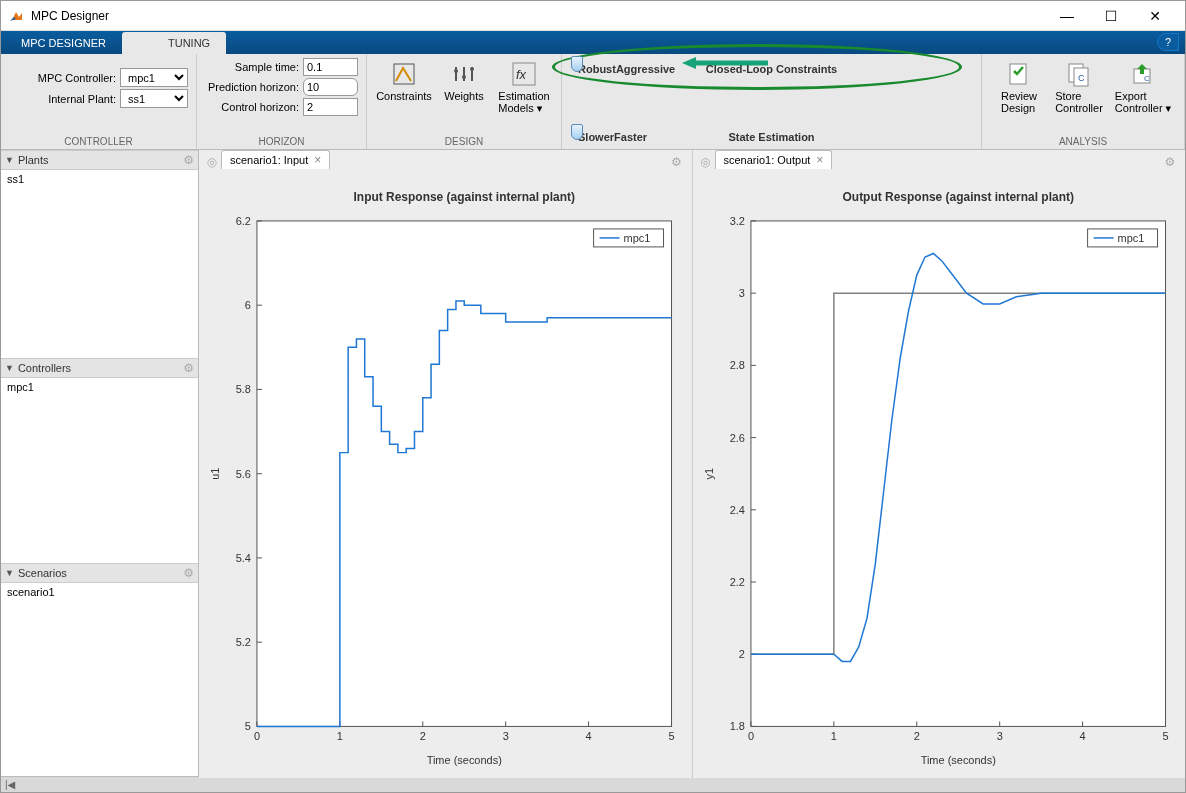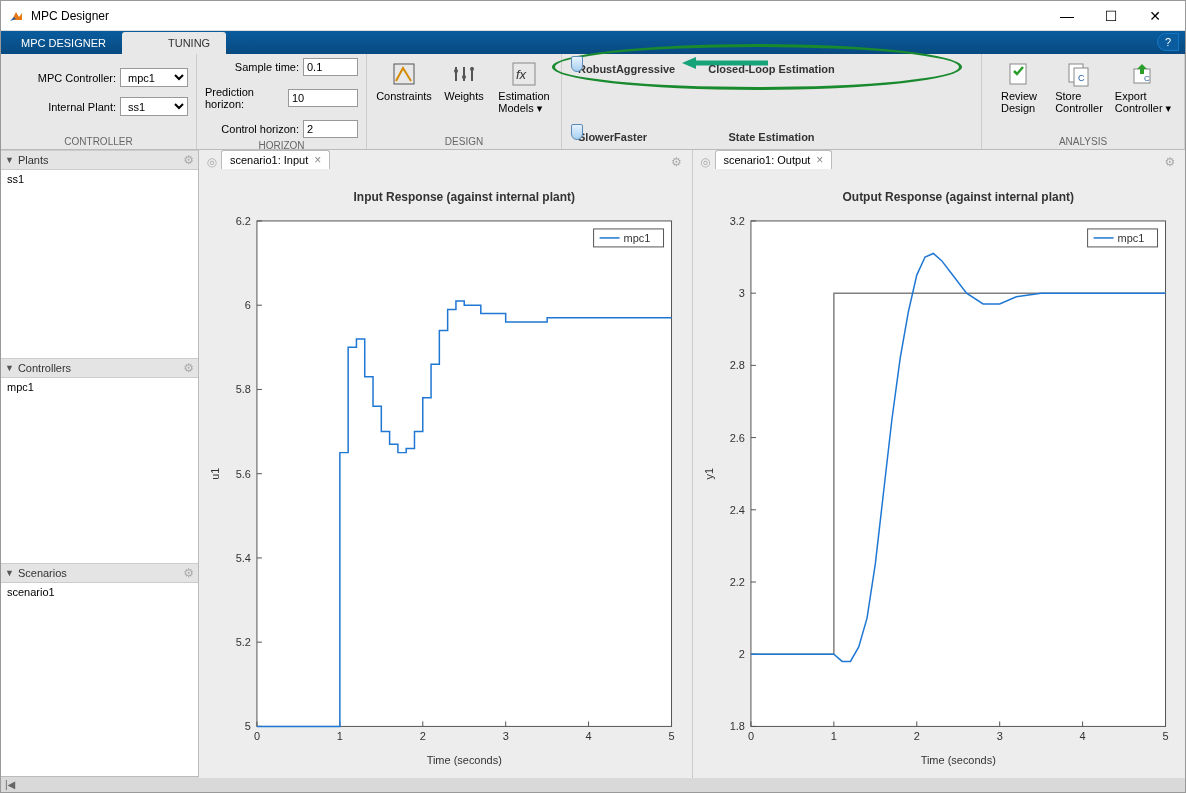--- a/index.html
+++ b/index.html
@@ -11,21 +11,21 @@
 .titlebar .winbtn { width: 44px; height: 28px; display: flex; align-items: center; justify-content: center; font-size: 14px; cursor: pointer; }
 
 .tabstrip { height: 23px; background: linear-gradient(#0a5c9e,#084a80); display: flex; align-items: flex-end; padding-left: 4px; position: relative; }
 .tabstrip .tab { height: 22px; padding: 0 16px; font-size: 11px; display: flex; align-items: center; color: #fff; border-top-left-radius: 3px; border-top-right-radius: 3px; cursor: pointer; }
 .tabstrip .tab.active { background: #e8e8e8; color: #333; padding-left: 46px; }
 .tabstrip .help { position: absolute; right: 6px; top: 2px; width: 22px; height: 18px; background: #0a5c9e; border: 1px solid #1378c7; border-radius:10px 0 0 10px; color:#fff; font-size:11px; display:flex; align-items:center; justify-content:center; cursor:pointer; }
 
 .ribbon { height: 96px; background: #e8e8e8; display: flex; border-bottom: 1px solid #bbb; }
 .ribbon .group { border-right: 1px solid #ccc; padding: 4px 8px 0 8px; display: flex; flex-direction: column; justify-content: space-between; }
 .ribbon .group .glabel { font-size: 10px; color: #666; text-align: center; padding: 2px 0; }
-.ribbon .fields { display: flex; flex-direction: column; gap: 10px; }
+.ribbon .fields { display: flex; flex-direction: column; gap: 2px; }
 .ribbon .fieldrow { display: flex; align-items: center; gap: 4px; font-size: 11px; justify-content:flex-end; }
 .ribbon .fieldrow input, .ribbon .fieldrow select { font-size: 11px; border: 1px solid #999; height: 18px; padding: 0 3px; background:#fff; }
 .ribbon .fieldrow select { height:19px; }
 .ribbon .btncol { display:flex; flex-direction:column; align-items:center; justify-content:flex-start; width:58px; cursor:pointer; padding-top:2px;}
 .ribbon .btncol .icon { width:28px; height:28px; display:flex; align-items:center; justify-content:center;}
 .ribbon .btncol .lbl { font-size:11px; text-align:left; margin-top:2px; line-height:12px;}
 .ribbon .btnrow { display:flex; gap:2px; }
 .ribbon .sliders { flex:1; display:flex; flex-direction:column; padding:6px 14px 0 14px; position:relative; }
 .slider-wrap { display:flex; margin-bottom:6px; position:relative;font-weight:bold;}
 .slider-track { height:6px; background:linear-gradient(#777,#555); border:1px solid #444; border-radius:2px; position:relative; }
@@ -101,21 +101,21 @@
   </div>
 
   <div class="group" style="width:170px">
     <div class="fields">
       <div class="fieldrow">
           <span>Sample time:</span>
           <input style="width: 55px;" value="0.1">
         </div>
       <div class="fieldrow">
           <span>Prediction horizon:</span>
-          <input style="width: 70px;" value="10">
+          <input style="width: 55px; border-radius: 6px;" value="10">
         </div>
       <div class="fieldrow">
           <span>Control horizon:</span>
           <input style="width: 55px;" value="2">
         </div>
     </div>
     <div class="glabel">HORIZON</div>
   </div>
 
   <div class="group">
@@ -159,21 +159,21 @@
     <div class="slider-wrap">
       <div class="slider-track">
         <div class="slider-thumb" style="left:27%"></div>
       </div>
       <svg class="highlight-arrow" style="left:27%; top:-3px; width:90px; height:14px; overflow:visible">
         <line x1="86" y1="6" x2="8" y2="6" stroke="#17a37a" stroke-width="5"></line>
         <polygon points="0,6 14,0 14,12" fill="#17a37a"></polygon>
       </svg>
       <div class="slider-labels">
         <span>Robust</span>
-        <span class="center">Closed-Loop Estimation</span>
+        <span class="center">Closed-Loop Constraints</span>
         <span>Aggressive</span>
       </div>
     </div>
     <div class="slider-wrap">
       <div class="slider-track">
         <div class="slider-thumb" style="left:50%"></div>
       </div>
       <div class="slider-labels">
         <span>Slower</span>
         <span class="center">State Estimation</span>

